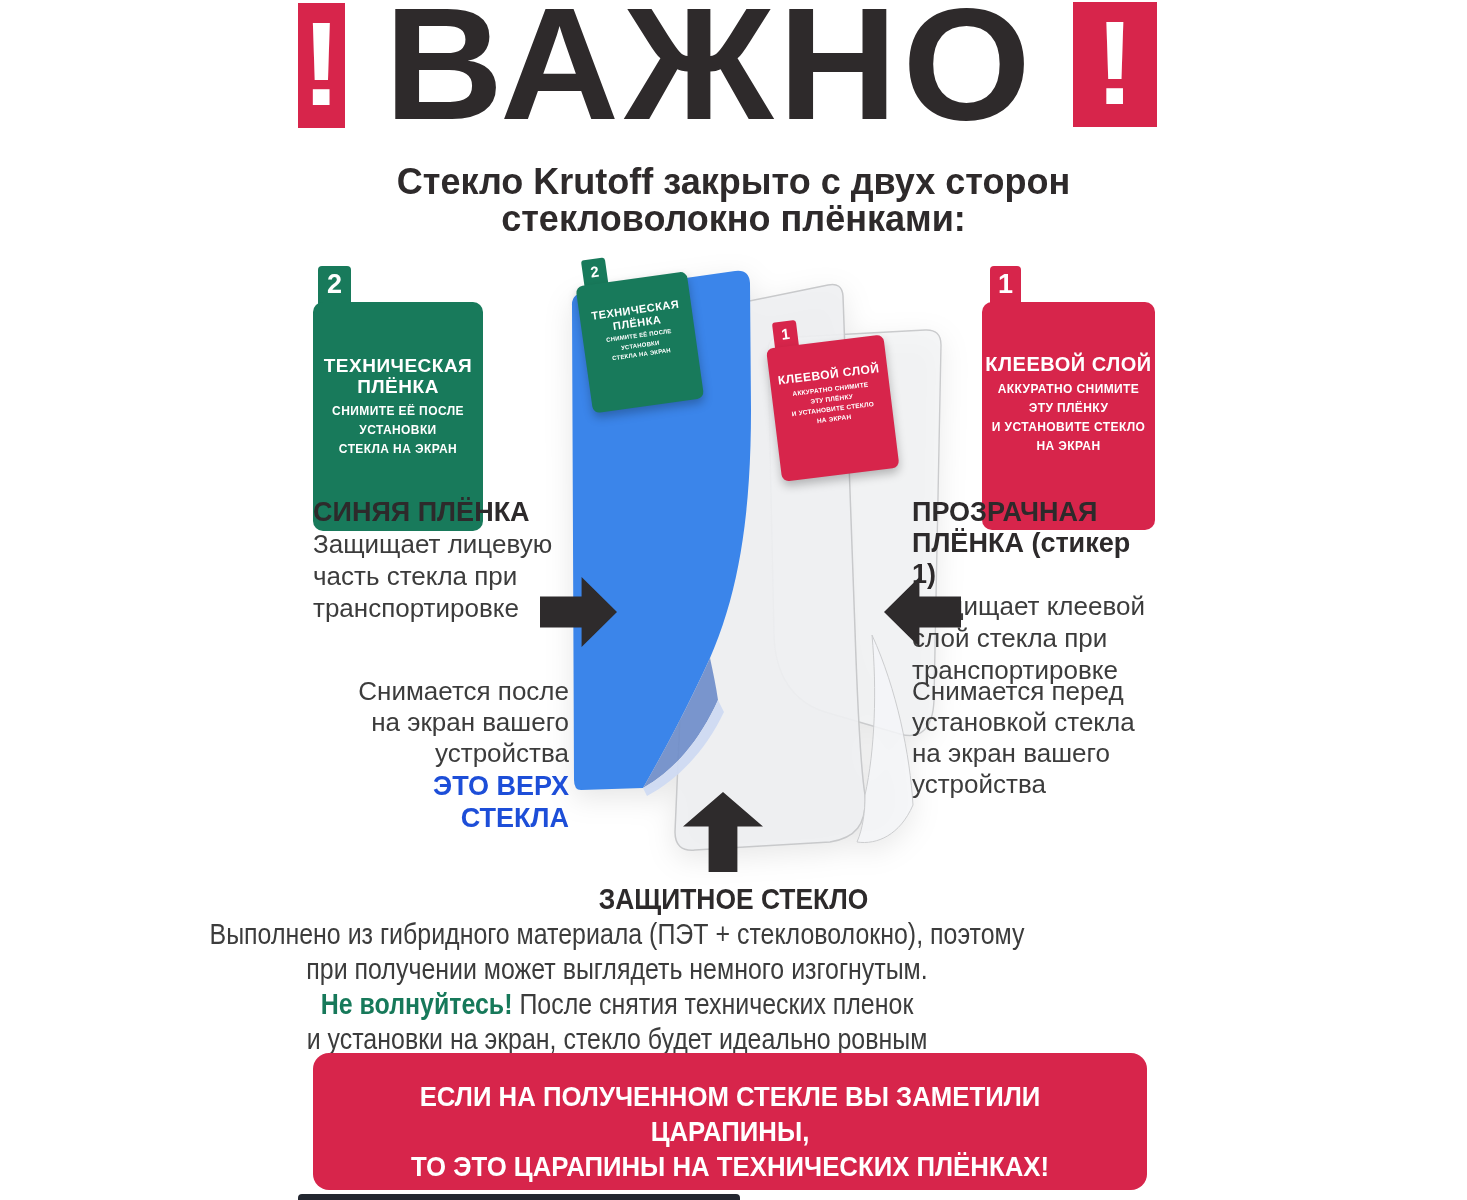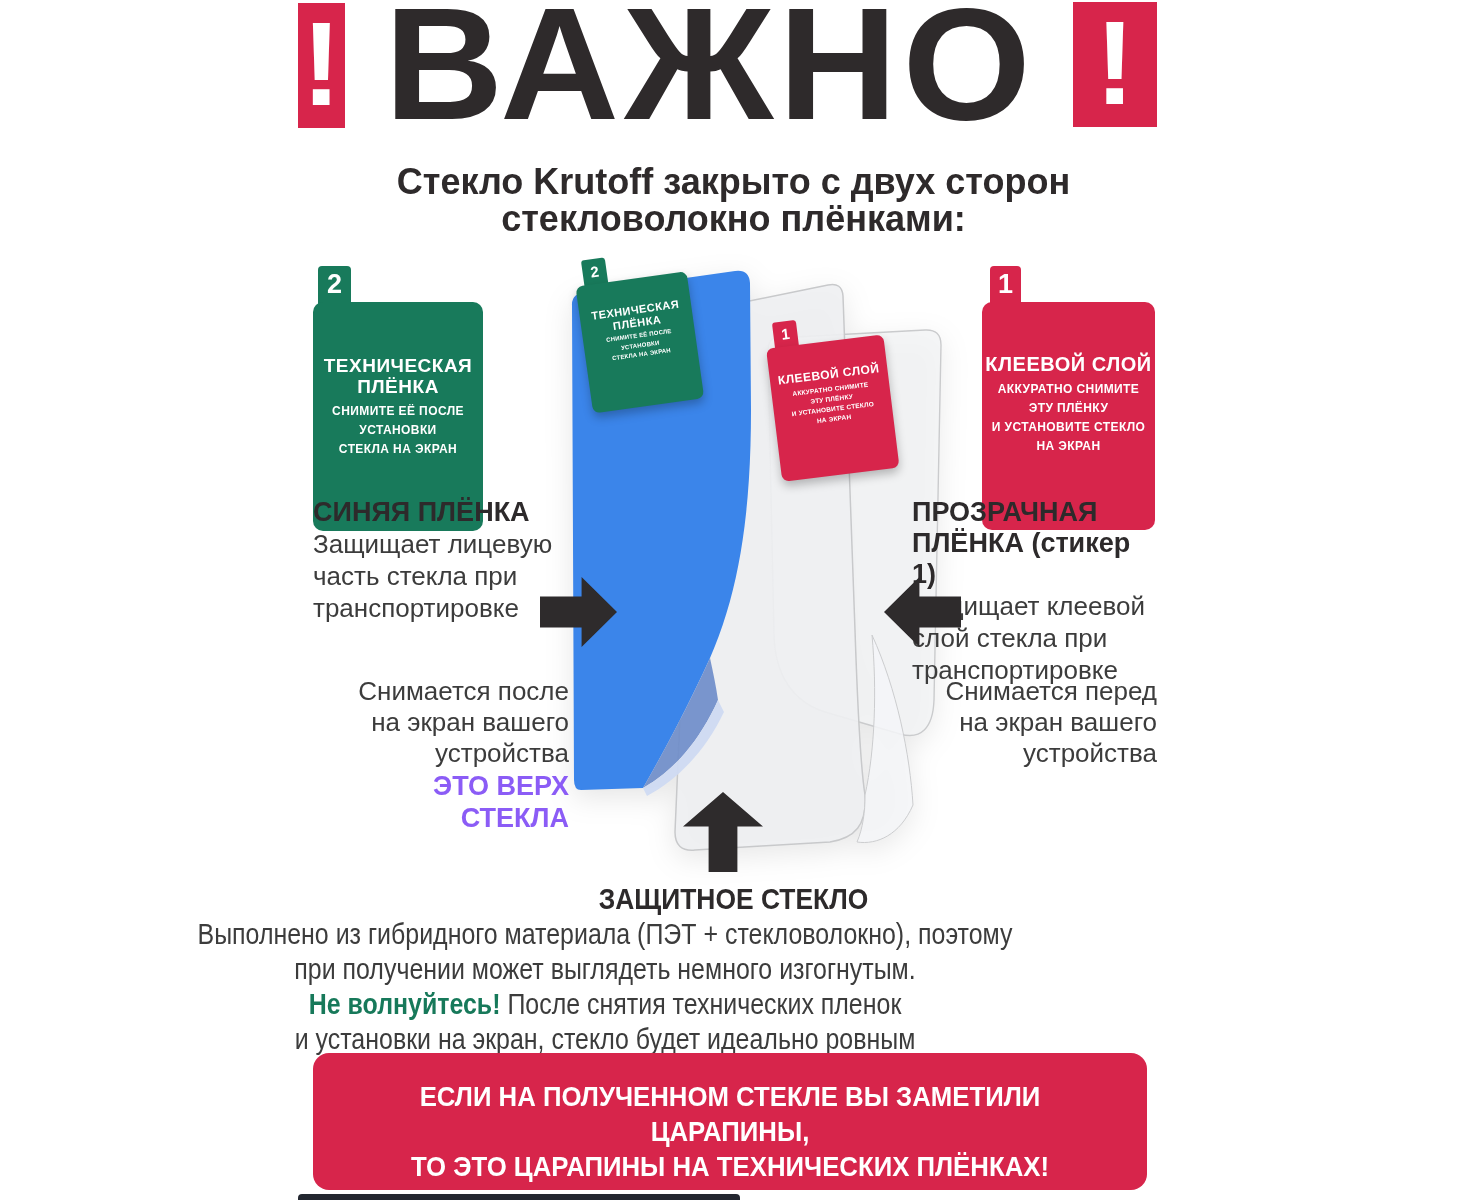--- a/index.html
+++ b/index.html
@@ -58,41 +58,41 @@
   .sticker-red-mini .stk-title{font-size:12px;line-height:13px;}
   .sticker-red-mini .stk-note{font-size:6.5px;line-height:10px;margin-top:3px;letter-spacing:.2px;}
   .pad-mini2{padding-top:27px;}
   
   .col{position:absolute;top:497px;width:245px;font-size:26px;line-height:32px;color:#3c3c3c;}
   .col .heading{font-weight:bold;font-size:27px;line-height:31px;color:#2d2a2b;}
   .col-left{left:313px;text-align:left;}
   .col-right{left:912px;}
   .note{position:absolute;top:676px;width:245px;font-size:26px;line-height:31px;color:#3c3c3c;}
   .note-left{left:324px;text-align:right;}
-  .note-right{left:912px;text-align:right;}
+  .note-right{left:912px;text-align:left;}
   .hl{font-weight:bold;font-size:27px;line-height:32px;margin-top:1px;}
-  .hl-green{color:#8b5cf6;}
+  .hl-green{color:#1d4ed8;}
   .hl-red{color:#d7254b;}
   
   .arrow{position:absolute;background:#2e2b2c;}
   .arrow-right-icon{left:540px;top:577px;width:77px;height:70px;
     clip-path:polygon(0% 28%,54% 28%,54% 0%,100% 50%,54% 100%,54% 72%,0% 72%);}
   .arrow-left-icon{left:884px;top:577px;width:77px;height:70px;
     clip-path:polygon(100% 28%,46% 28%,46% 0%,0% 50%,46% 100%,46% 72%,100% 72%);}
   .arrow-up-icon{left:683px;top:792px;width:80px;height:80px;
     clip-path:polygon(50% 0%,100% 43%,68% 43%,68% 100%,32% 100%,32% 43%,0% 43%);}
   
   .films{position:absolute;left:525px;top:250px;width:450px;height:640px;
     filter:drop-shadow(0 8px 14px rgba(0,0,0,0.10));}
   
   .glass-heading{
     position:absolute;left:0;top:882px;width:1467px;text-align:center;
     font-weight:bold;font-size:30px;color:#2d2a2b;transform:scaleX(0.88);
   }
-  .glass-par{position:absolute;left:0;top:917px;width:1210px;text-align:center;
+  .glass-par{position:absolute;left:12px;top:917px;width:1210px;text-align:center;
     font-size:29px;line-height:35px;color:#3c3c3c;}
   .glass-par .ln{transform:scaleX(0.86);transform-origin:50% 50%;}
   .glass-par .hl-inline{color:#17795a;font-weight:bold;}
   
   .banner{
     position:absolute;left:313px;top:1053px;width:834px;height:137px;background:#d7254b;
     border-radius:16px;color:#ffffff;text-align:center;font-weight:bold;font-size:28px;
     line-height:35px;padding-top:0;box-sizing:border-box;
   }
   .banner .inner{padding-top:26px;}
@@ -195,20 +195,21 @@
 
   <div class="col col-right">
     <div class="heading">ПРОЗРАЧНАЯ</div>
     <div class="heading">ПЛЁНКА (стикер 1)</div>
     <div>Защищает клеевой</div>
     <div>слой стекла при</div>
     <div>транспортировке</div>
   </div>
   <div class="note note-right">
     <div>Снимается перед</div>
+    <div>установкой стекла</div>
     <div>на экран вашего</div>
     <div>устройства</div>
   </div>
 
   <div class="arrow arrow-right-icon"></div>
   <div class="arrow arrow-left-icon"></div>
   <div class="arrow arrow-up-icon"></div>
 
   <div class="glass-heading">ЗАЩИТНОЕ СТЕКЛО</div>
   <div class="glass-par">

